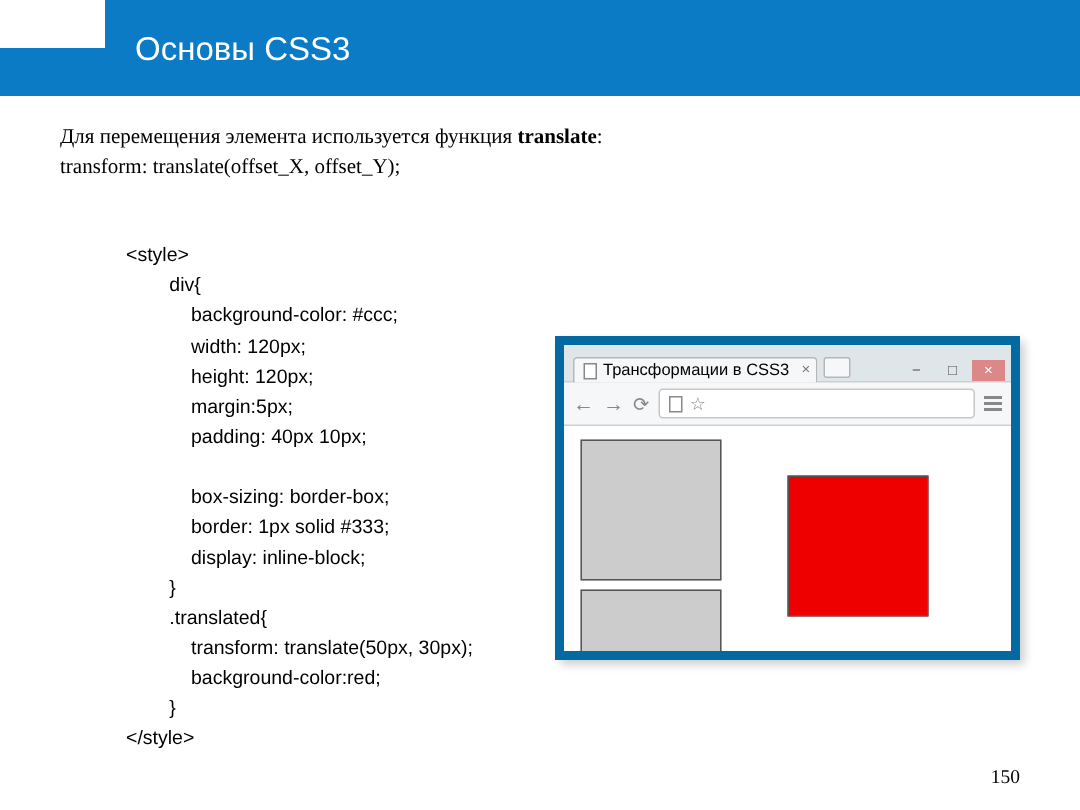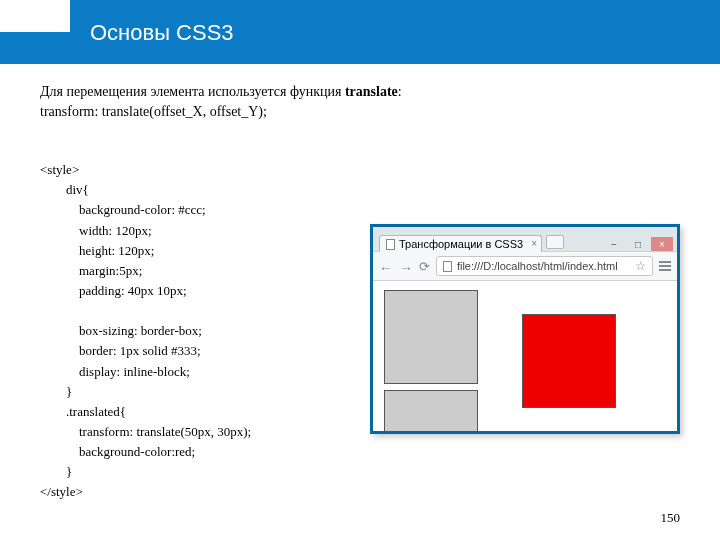--- a/index.html
+++ b/index.html
@@ -40,40 +40,41 @@
     font-family: "Times New Roman", serif;
     font-size: 14px;
     margin: 0 0 4px 0;
   }
   .intro2 {
     font-family: "Times New Roman", serif;
     font-size: 14px;
     margin: 0 0 20px 0;
   }
   .code {
-    font-family: Liberation Serif, serif;
+    font-family: Liberation Sans, sans-serif;
     font-size: 13px;
     line-height: 1.55;
     white-space: pre;
+    margin-left: 44px;
   }
   .page-number {
     position: absolute;
     right: 40px;
     bottom: 14px;
     font-family: "Times New Roman", serif;
     font-size: 13px;
   }
 
   
   .browser {
     position: absolute;
     right: 40px;
     top: 160px;
     width: 310px;
-    border: 3px solid #0369a1;
+    border: 6px solid #0369a1;
     box-shadow: 3px 3px 6px rgba(0,0,0,0.2);
     font-size: 11px;
   }
   .br-tabs {
     height: 24px;
     background: #dfe6ea;
     display: flex;
     align-items: flex-end;
     padding-left: 6px;
     gap: 4px;
@@ -248,21 +249,20 @@
         <div class="win-btn">□</div>
         <div class="win-btn win-close">×</div>
       </div>
     </div>
     <div class="br-toolbar">
       <span class="nav-arrow">←</span>
       <span class="nav-arrow">→</span>
       <span class="reload-icon">⟳</span>
       <div class="addr">
         <span class="file-icon"></span>
-        <span class="addr-text">file:///D:/localhost/html/index.html</span>
         <span class="star">☆</span>
       </div>
       <div class="menu-icon">
           <span></span>
           <span></span>
           <span></span>
         </div>
     </div>
     <div class="br-viewport">
       <div class="sq"></div><div class="sq translated"></div><div class="sq"></div>

